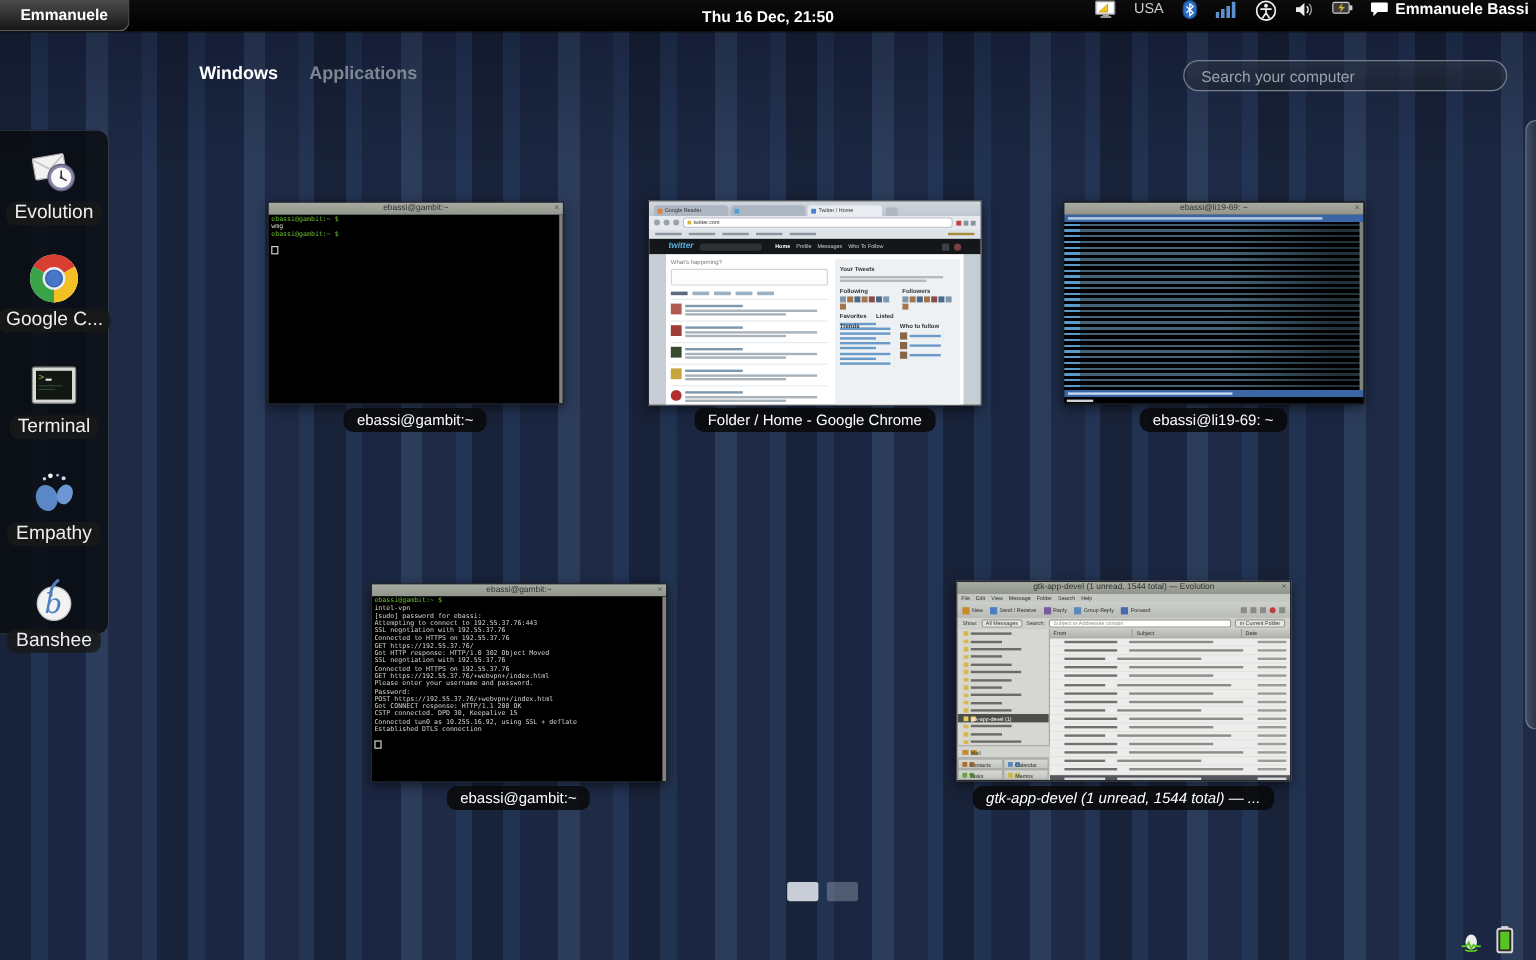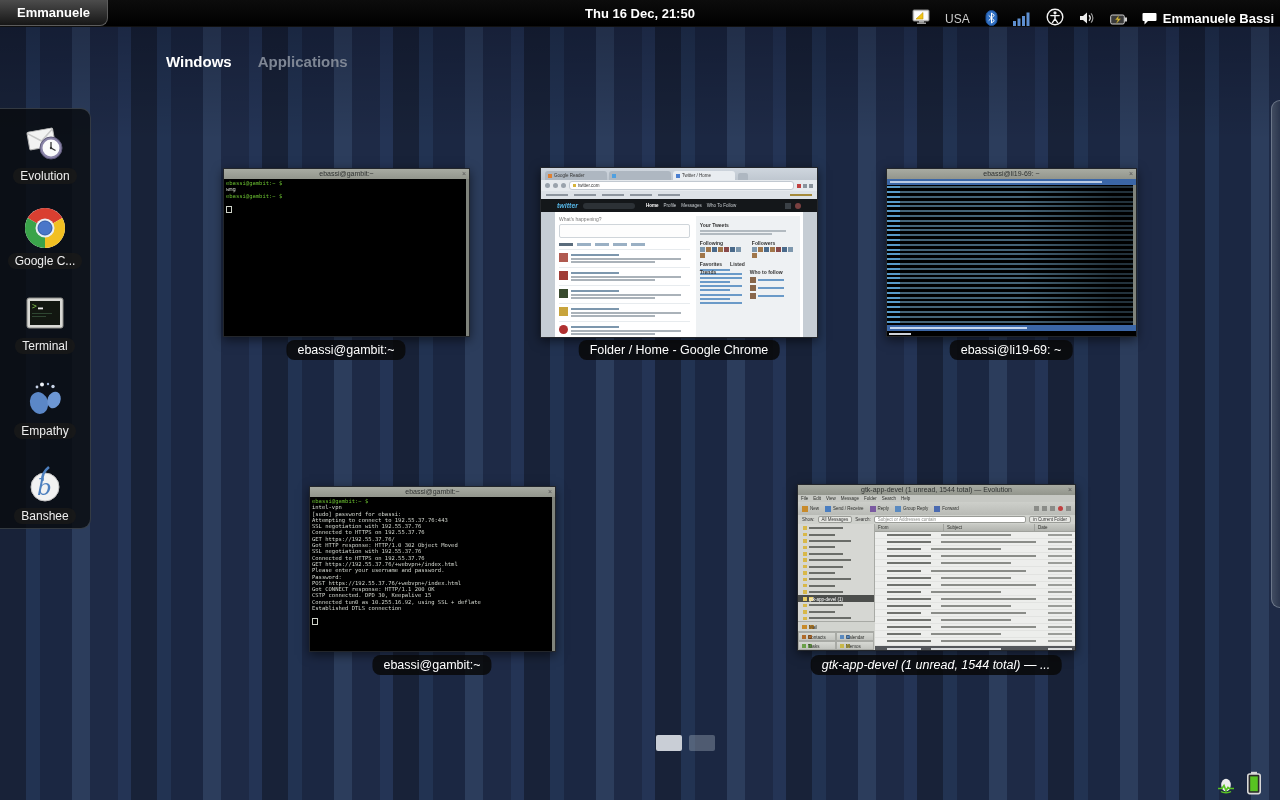--- a/index.html
+++ b/index.html
@@ -19,42 +19,42 @@
   
   .topbar{position:absolute;left:0;top:0;width:1280px;height:26px;
     background:linear-gradient(#0c0c0c,#000);border-bottom:1px solid #101010;z-index:50;}
   .activities{position:absolute;left:0;top:0;height:25px;padding:0 17px;
     display:flex;align-items:center;
     background:linear-gradient(#4c4c4c,#161616);
     border:1px solid #5c5c5c;border-left:none;border-top:none;border-radius:0 0 8px 0;
     color:#fff;font-weight:bold;font-size:13px;cursor:pointer;}
   .clock{position:absolute;left:50%;top:0;transform:translateX(-50%);height:26px;
     display:flex;align-items:center;color:#fff;font-weight:bold;font-size:13px;}
-  .status-area{position:absolute;right:6px;top:0;height:26px;display:flex;align-items:flex-end;gap:14px;}
+  .status-area{position:absolute;right:6px;top:0;height:26px;display:flex;align-items:flex-start;gap:14px;}
   .status-area .txt{color:#ccc;font-size:12px;}
   .user-menu{display:flex;align-items:center;gap:6px;color:#fff;font-weight:bold;font-size:13px;}
   .sicon{display:flex;align-items:center;justify-content:center;}
   
   .view-tabs{position:absolute;top:53px;left:166px;display:flex;gap:26px;font-size:15px;font-weight:bold;}
   .view-tab{cursor:pointer;}
   .view-tab.active{color:#fff;}
   .view-tab.inactive{color:#7e8694;}
   .search-entry{position:absolute;top:50px;right:24px;width:270px;height:26px;box-sizing:border-box;
     border-radius:13px;border:1px solid rgba(140,150,165,0.8);
     background:linear-gradient(rgba(46,54,70,0.55),rgba(30,36,48,0.55));
     color:#9aa2ae;font-size:13px;padding:0 14px;outline:none;font-family:"Liberation Sans",sans-serif;}
   .search-entry::placeholder{color:#9aa2ae;}
   
   .dash{position:absolute;left:0;top:108px;width:91px;height:421px;box-sizing:border-box;
     background:rgba(9,11,15,0.82);
     border:1px solid rgba(130,140,150,0.35);border-left:none;border-radius:0 10px 10px 0;
     display:flex;flex-direction:column;align-items:center;padding-top:13px;gap:23px;}
   .dash-item{display:flex;flex-direction:column;align-items:center;cursor:pointer;}
   .dash-item .app-label{margin-top:4px;background:rgba(25,25,25,0.85);border-radius:8px;
-    color:#eee;font-size:12px;padding:1px 7px;white-space:nowrap;max-width:80px;overflow:hidden;}
+    color:#eee;font-size:16px;padding:1px 7px;white-space:nowrap;max-width:80px;overflow:hidden;}
   
   .win{position:absolute;box-shadow:0 3px 10px rgba(0,0,0,0.55);border:1px solid #23262b;box-sizing:border-box;cursor:pointer;}
   .titlebar{height:10px;background:linear-gradient(#a8aba2,#92958c);display:flex;align-items:center;position:relative;}
   .titlebar .tb-text{flex:1;text-align:center;font-size:7px;color:#2e3130;line-height:10px;
     white-space:nowrap;overflow:hidden;}
   .titlebar .tb-close{position:absolute;right:3px;top:0;font-size:7px;color:#555;line-height:10px;}
   .win-label{position:absolute;transform:translateX(-50%);background:rgba(8,8,8,0.85);
     border-radius:8px;color:#fff;font-size:12.5px;padding:3px 11px;white-space:nowrap;z-index:10;}
   
   .term-body{position:absolute;left:0;right:0;top:10px;bottom:0;background:#000;overflow:hidden;}
@@ -265,20 +265,21 @@
         </span>
         <span>Emmanuele Bassi</span>
       </span>
     </div>
   </div>
 
   <div class="view-tabs">
     <span class="view-tab active">Windows</span>
     <span class="view-tab inactive">Applications</span>
   </div>
+  <input class="search-entry" placeholder="Search your computer" style="">
 
   <div class="dash">
     <div class="dash-item">
       <span class="sicon">
         <svg width="42" height="42" viewBox="0 0 42 42">
           <g transform="rotate(-10 17 16)">
             <rect x="4" y="8" width="26" height="18" rx="1.5" fill="#f2f2f2" stroke="#b0b0b0"></rect>
             <path d="M4 9 L17 19 L30 9" fill="none" stroke="#c6c6c6" stroke-width="1.5"></path>
           </g>
           <circle cx="27" cy="26" r="11" fill="#8a84a8" stroke="#5d5878"></circle>

